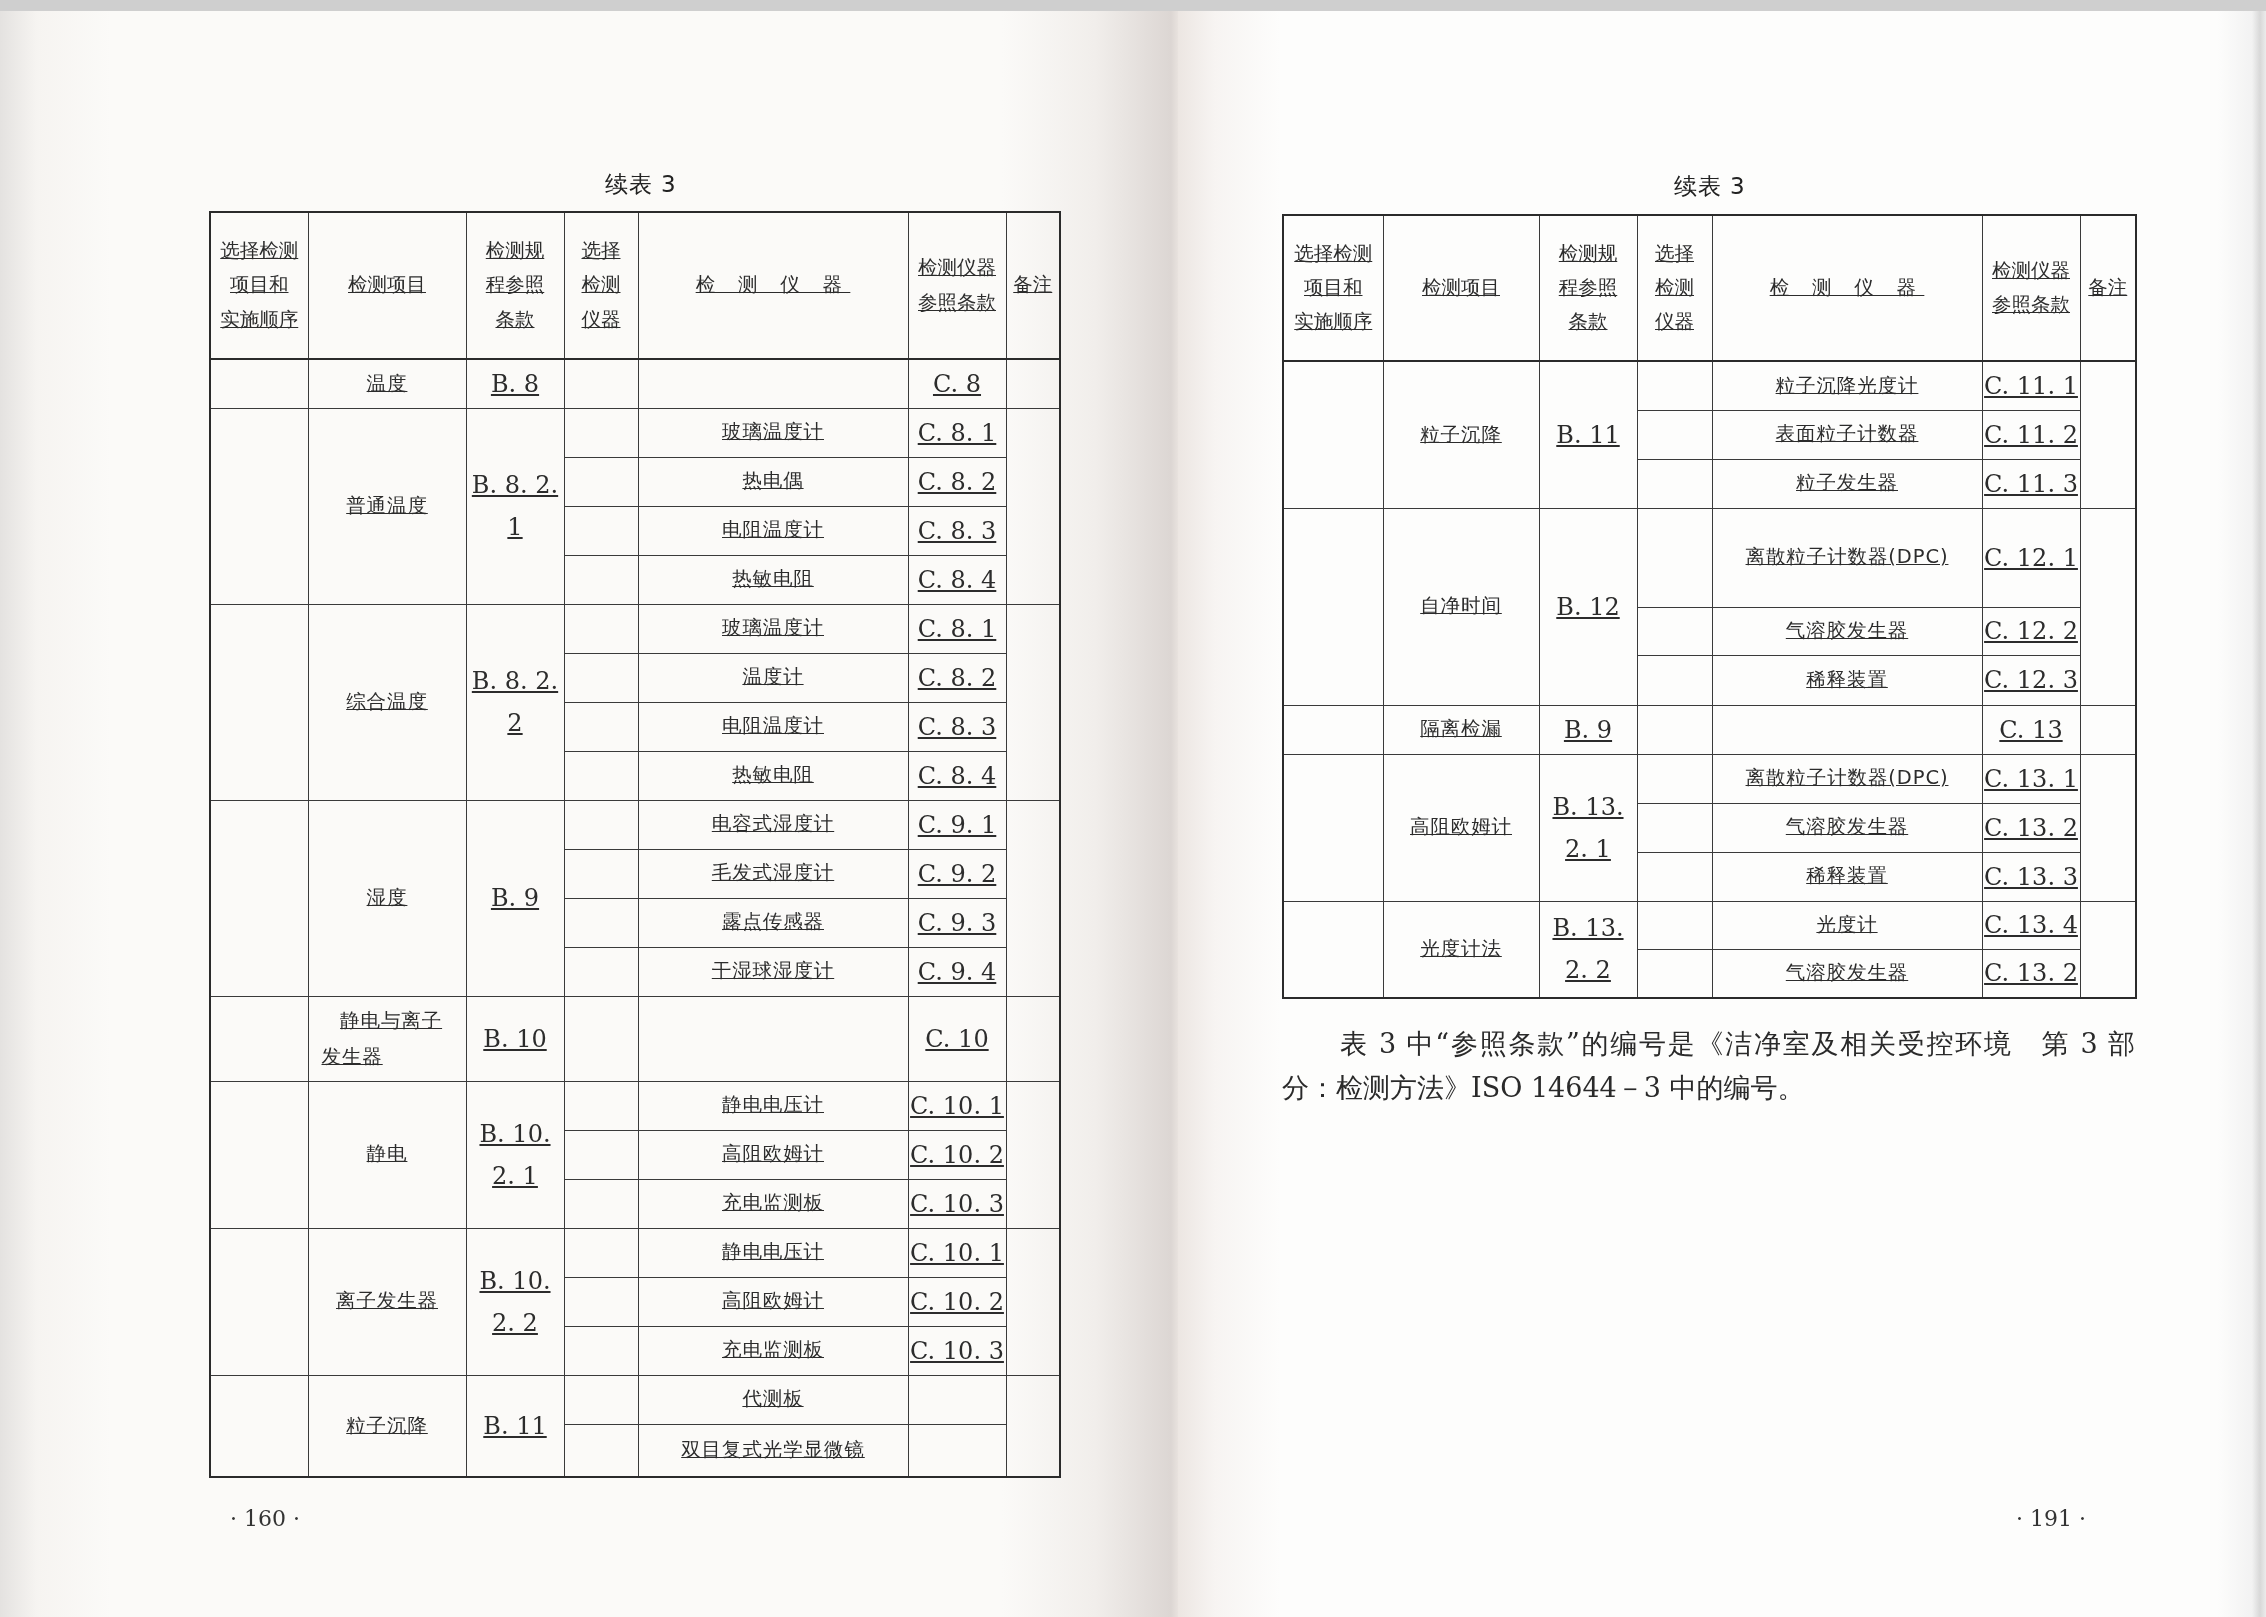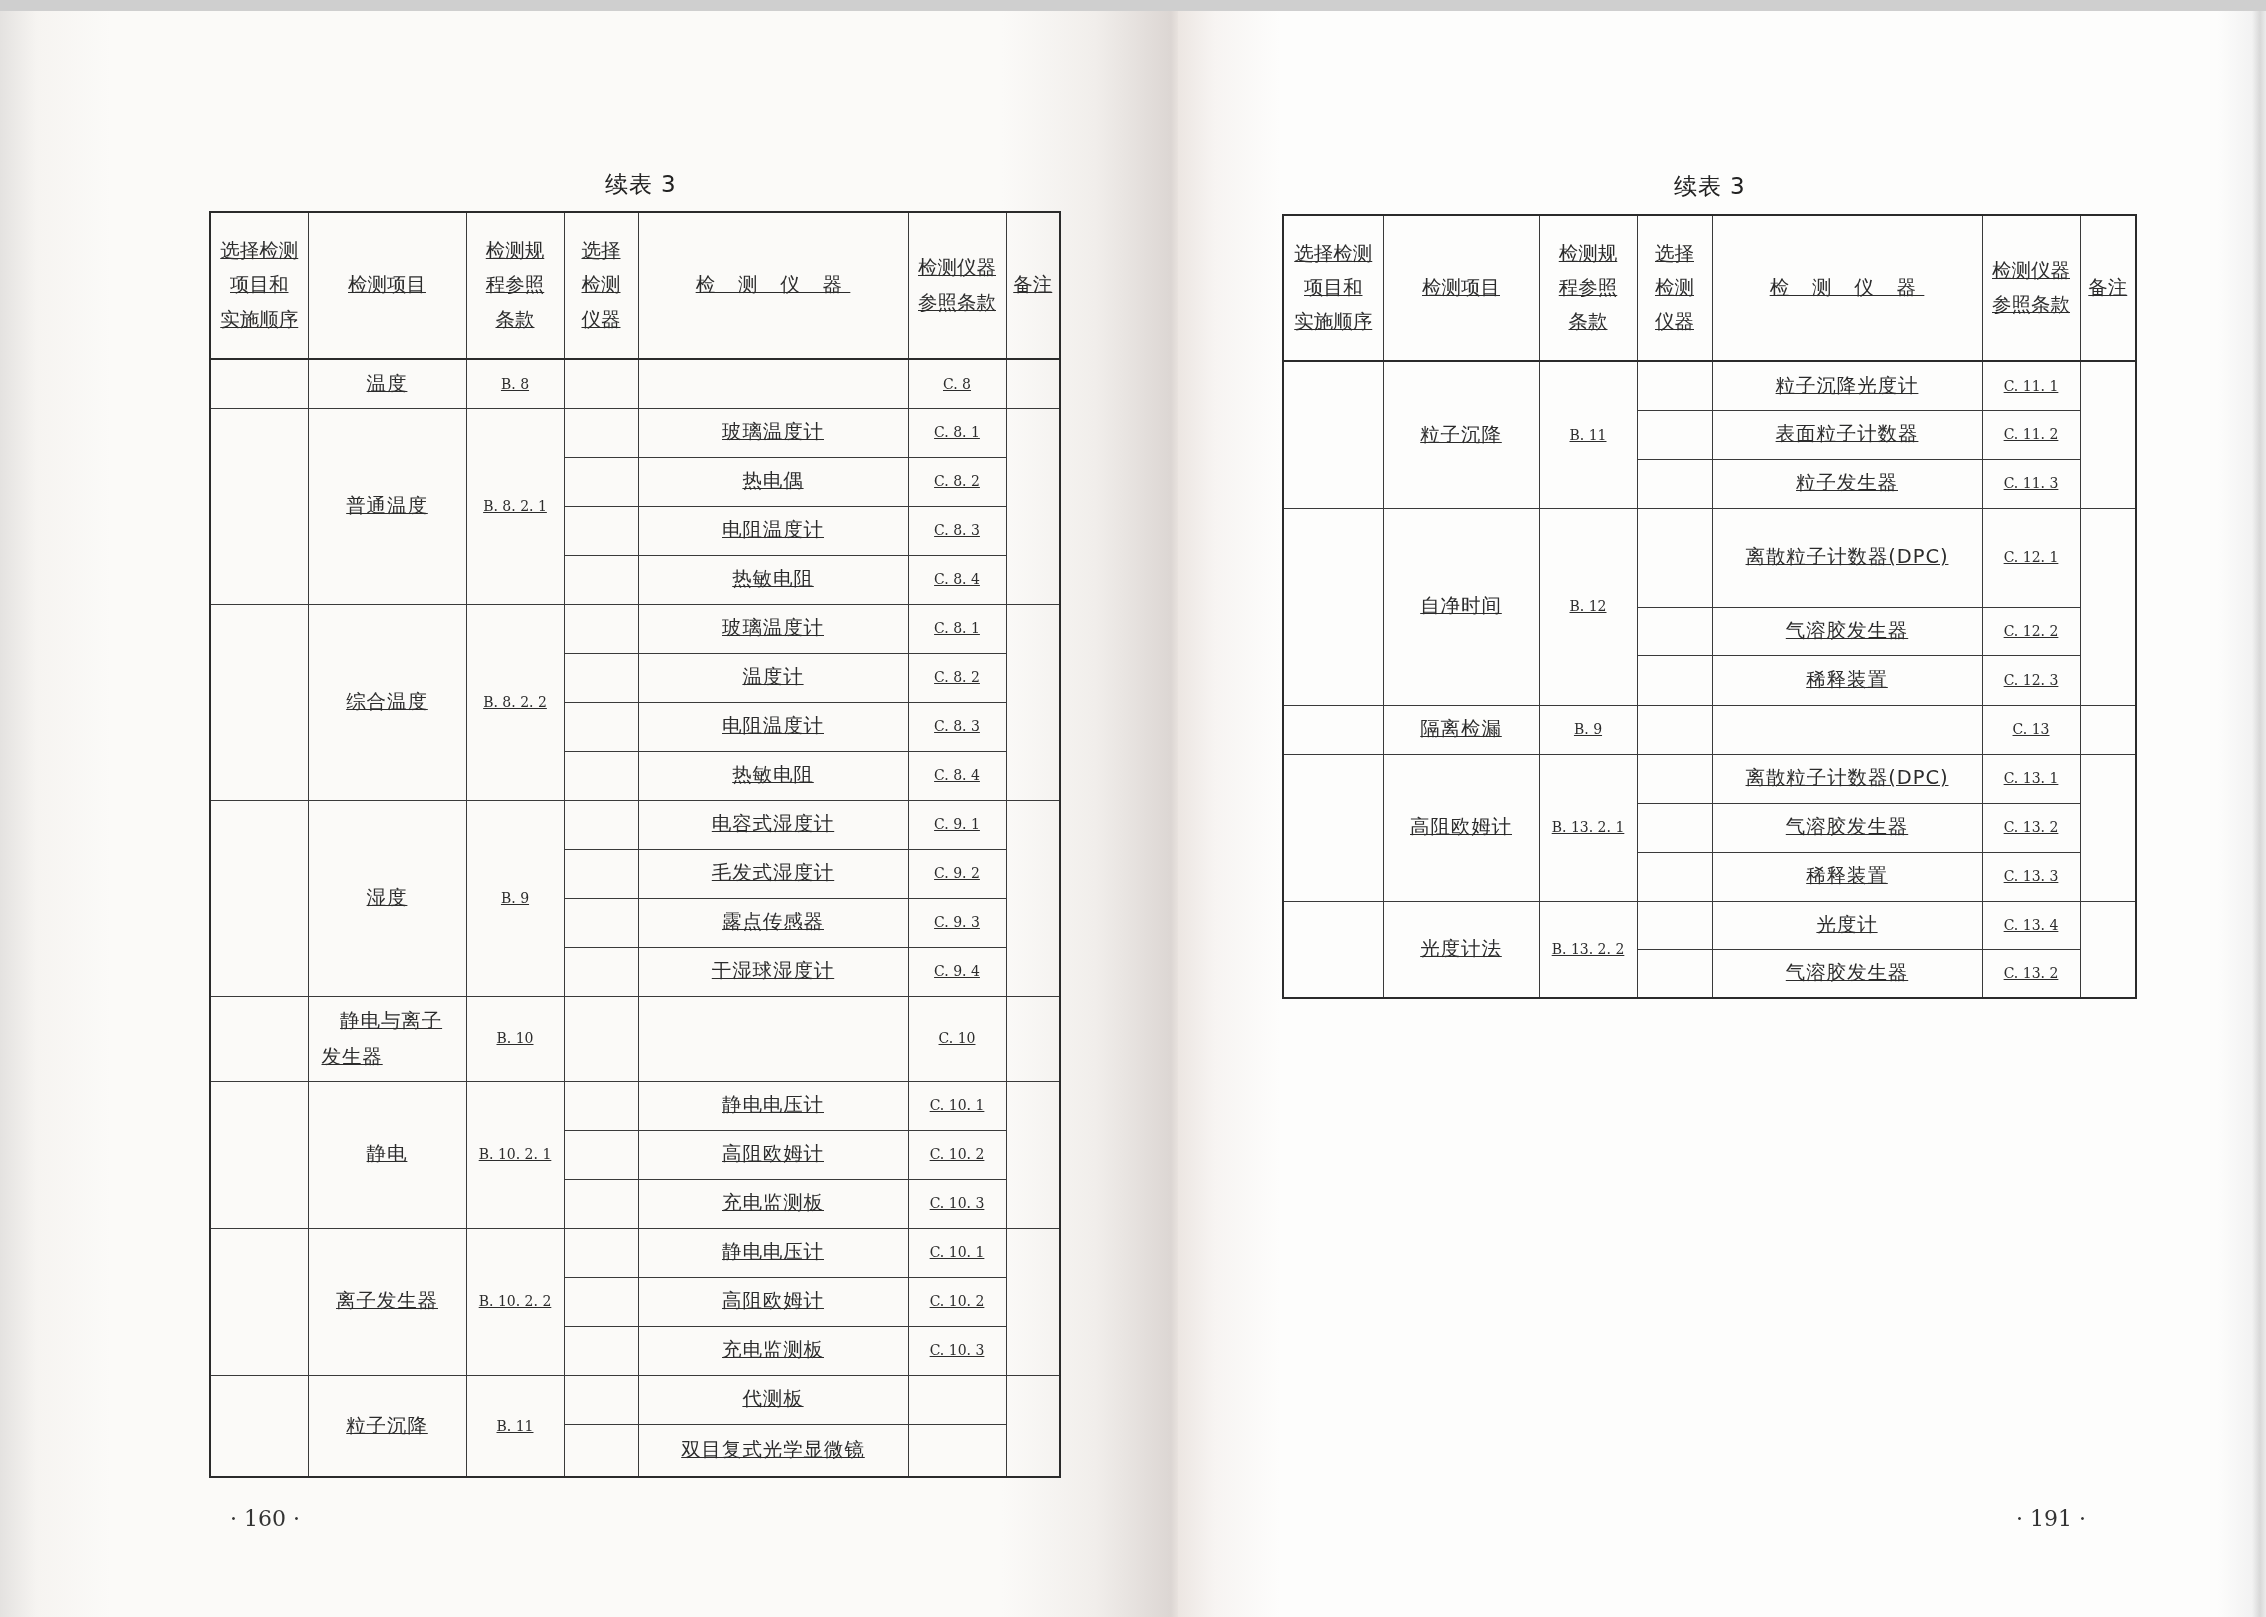--- a/index.html
+++ b/index.html
@@ -31,21 +31,21 @@
     font-family: "DejaVu Sans", "Liberation Sans", sans-serif;
     color: #2c2c2c;
     text-decoration: underline;
   }
   table.t td, table.t th {
     border: 1.9px solid #3a3a3a; padding: 0; text-align: center; vertical-align: middle;
     font-weight: normal; line-height: 1.75;
   }
   table.t th { border-bottom: 2.8px solid #2b2b2b; }
   td.instr { text-align: left; padding-left: 30px; letter-spacing: 0.9px; }
-  td.ref { font-family: "DejaVu Serif", "Liberation Serif", serif; font-size: 14px; }
+  td.ref { font-family: "DejaVu Serif", "Liberation Serif", serif; font-size: 24px; }
   td.item { letter-spacing: 0.9px; }
   td.item.wrap { text-align: left; padding-left: 13px; line-height: 1.8; }
   th .hl { display: block; }
   th.spread { letter-spacing: 8.3px; }
   .pagenum {
     position: absolute; font-size: 22px; font-family: "DejaVu Serif", "Liberation Serif", serif; color: #333;
   }
   .note {
     position: absolute; left: 1282px; top: 1011px; width: 853px;
     font-size: 27px; line-height: 44px; color: #2a2a2a;
@@ -378,16 +378,19 @@
         <td rowspan="2"></td>
       </tr>
       <tr style="height:49px">
         <td></td>
         <td class="instr">气溶胶发生器</td>
         <td class="ref">C. 13. 2</td>
       </tr>
     </tbody>
   </table>
 
+  <div class="note" style="left:104px;">
+    <p>表 3 中“参照条款”的编号是《洁净室及相关受控环境　第 3 部分：检测方法》ISO 14644－3 中的编号。</p>
+  </div>
 
   <div class="pagenum" style="left:838px; top:1495px;">· 191 ·</div>
 </div>
 
 
 </body></html>

